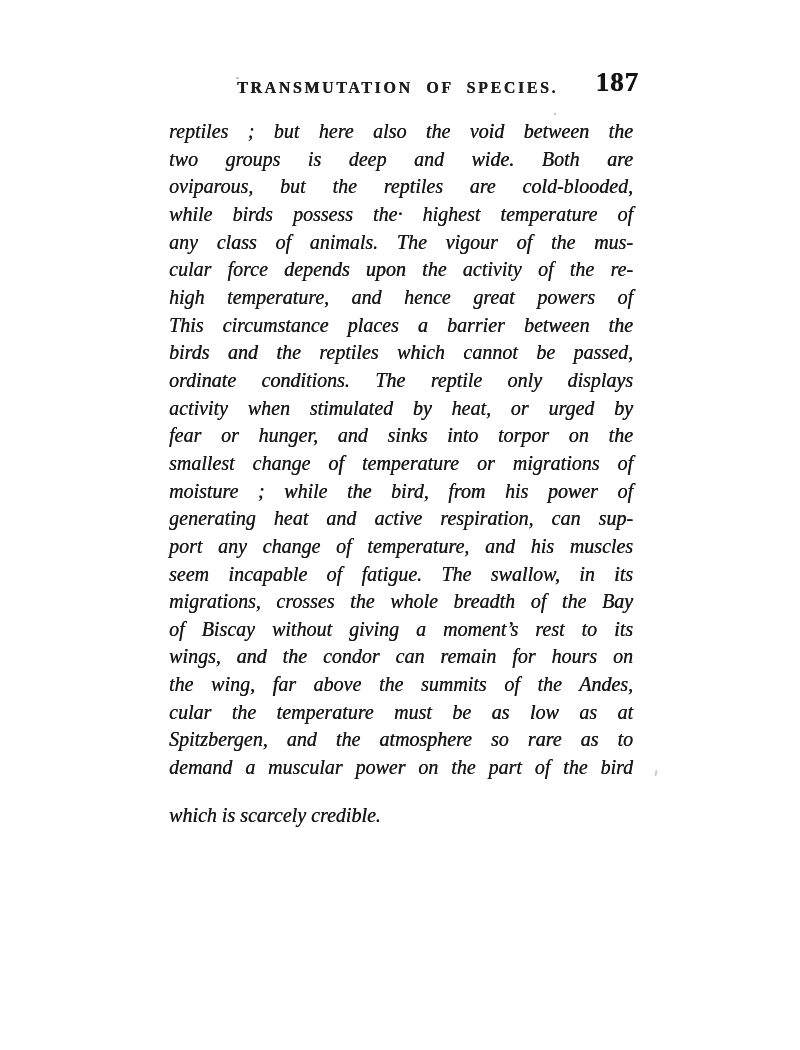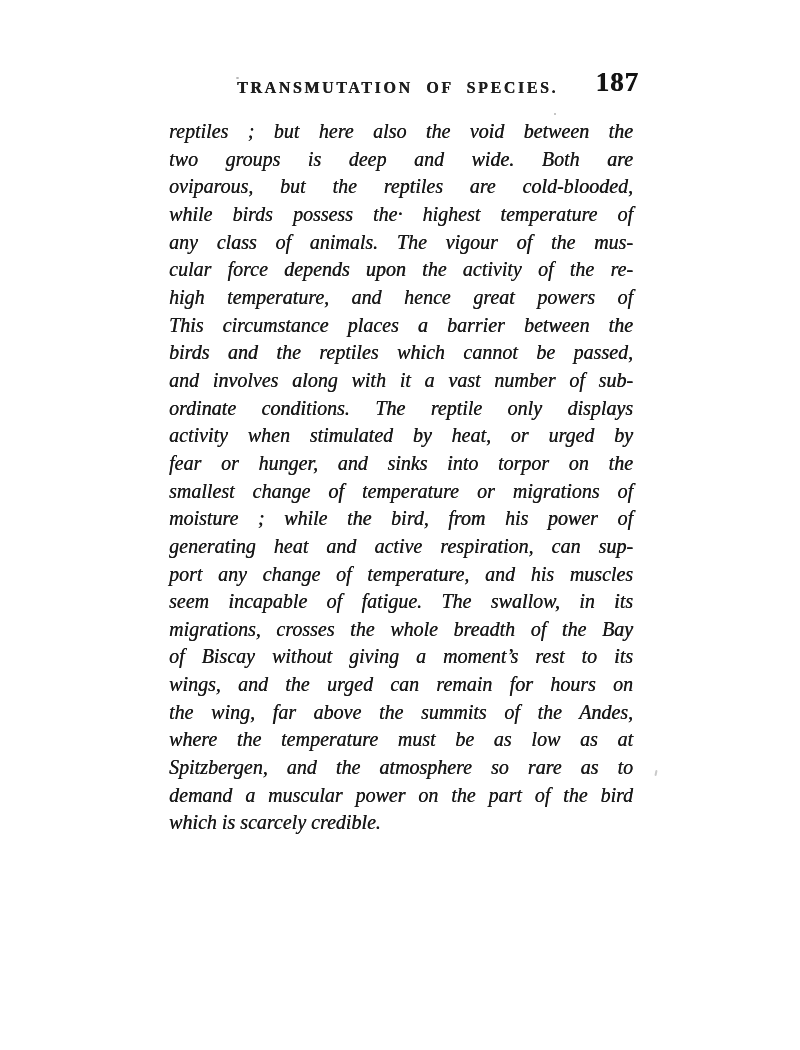--- a/index.html
+++ b/index.html
@@ -59,20 +59,21 @@
     line-height: 27.65px;
     text-align: justify;
     text-align-last: justify;
     white-space: normal;
     color: #191919;
     text-shadow: 0.3px 0 0 currentColor;
     font-style: italic;
   }
   .text-line.last {
     text-align-last: left;
+    margin-top: 20px;
   }
   .speckle {
     position: absolute;
     background: #8a8a8a;
     border-radius: 50%;
     opacity: 0.65;
   }
   .speckle.s1 { left: 236px; top: 77px;  width: 3px; height: 2px; }
   .speckle.s2 { left: 554px; top: 113px; width: 2px; height: 2px; }
   .speckle.s3 { left: 655px; top: 770px; width: 2px; height: 6px; border-radius: 1px; transform: rotate(12deg); opacity: 0.45; }
@@ -90,34 +91,33 @@
   <div class="text-column">
     <div class="text-line">reptiles ; but here also the void between the</div>
     <div class="text-line">two groups is deep and wide. Both are</div>
     <div class="text-line">oviparous, but the reptiles are cold-blooded,</div>
     <div class="text-line">while birds possess the· highest temperature of</div>
     <div class="text-line">any class of animals. The vigour of the mus-</div>
     <div class="text-line">cular force depends upon the activity of the re-</div>
     <div class="text-line">high temperature, and hence great powers of</div>
     <div class="text-line">This circumstance places a barrier between the</div>
     <div class="text-line">birds and the reptiles which cannot be passed,</div>
-    <div class="text-line">and involves along with it a vast number of sub-</div>
     <div class="text-line">ordinate conditions. The reptile only displays</div>
     <div class="text-line">activity when stimulated by heat, or urged by</div>
     <div class="text-line">fear or hunger, and sinks into torpor on the</div>
     <div class="text-line">smallest change of temperature or migrations of</div>
     <div class="text-line">moisture ; while the bird, from his power of</div>
     <div class="text-line">generating heat and active respiration, can sup-</div>
     <div class="text-line">port any change of temperature, and his muscles</div>
     <div class="text-line">seem incapable of fatigue. The swallow, in its</div>
     <div class="text-line">migrations, crosses the whole breadth of the Bay</div>
     <div class="text-line">of Biscay without giving a moment’s rest to its</div>
-    <div class="text-line">wings, and the urged can remain for hours on</div>
+    <div class="text-line">wings, and the condor can remain for hours on</div>
     <div class="text-line">the wing, far above the summits of the Andes,</div>
-    <div class="text-line">where the temperature must be as low as at</div>
+    <div class="text-line">cular the temperature must be as low as at</div>
     <div class="text-line">Spitzbergen, and the atmosphere so rare as to</div>
     <div class="text-line">demand a muscular power on the part of the bird</div>
     <div class="text-line last">which is scarcely credible.</div>
   </div>
 
   <div class="speckle s1"></div>
   <div class="speckle s2"></div>
   <div class="speckle s3"></div>
 
 </div>

